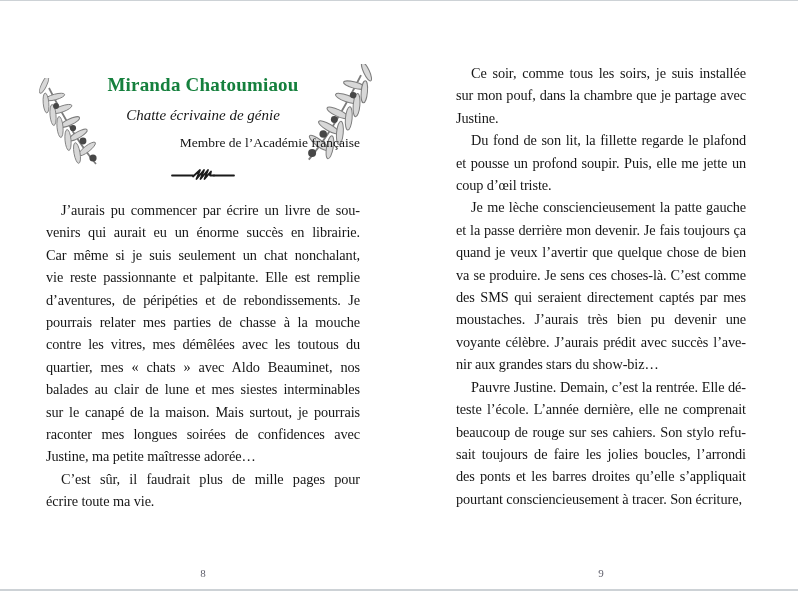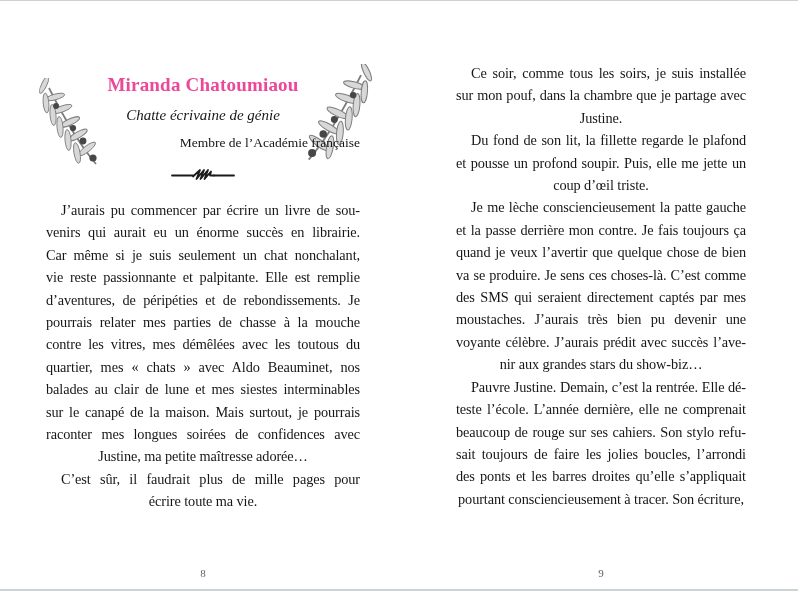--- a/index.html
+++ b/index.html
@@ -10,36 +10,36 @@
          font-family:"Liberation Serif", serif;color:var(--text);}
   .hairline{position:absolute;left:0;width:100%;background:var(--hairline);}
   .hairline.top{top:0;height:1px;}
   .hairline.bottom{top:589px;height:2px;}
   .page{position:absolute;top:0;height:590px;}
   .page.left{left:46px;width:314px;}
   .page.right{left:456px;width:290px;}
 
   
   .chap-title{position:absolute;top:74px;left:0;width:100%;text-align:center;
-              font-weight:bold;font-size:19px;letter-spacing:.2px;color:#ec4899;}
+              font-weight:bold;font-size:19px;letter-spacing:.2px;color:#15803d;}
   .chap-subtitle{position:absolute;top:107px;left:0;width:100%;text-align:center;
                  font-style:italic;font-size:15px;}
   .chap-affiliation{position:absolute;top:135px;left:0;width:100%;text-align:right;
                     font-weight:normal;font-size:13.5px;}
   .branch{position:absolute;}
   .branch.bl{top:78px;left:-14px;width:70px;height:90px;}
   .branch.br{top:64px;right:-20px;width:78px;height:100px;transform:scaleX(-1);}
   .divider{position:absolute;top:167px;left:50%;transform:translateX(-50%);
            width:66px;height:16px;}
 
   
   .body{position:absolute;left:0;width:100%;}
   .page.left  .body{top:199px;}
   .page.right .body{top:62px;}
-  .line{font-size:14.3px;line-height:22.4px;letter-spacing:-0.1px;white-space:normal;text-align:center;}
+  .line{font-size:14.3px;line-height:22.4px;letter-spacing:-0.1px;white-space:normal;}
   .line.just{text-align:justify;text-align-last:justify;}
   .line.indent{text-indent:15px;}
 
   .folio{position:absolute;top:567px;left:0;width:100%;text-align:center;
          font-size:11px;color:var(--folio);}
 </style>
 </head>
 <body>
 
 <div class="stage">
@@ -129,21 +129,21 @@
 
   <div class="page right">
     <div class="body">
         <div class="line indent just">Ce soir, comme tous les soirs, je suis installée</div>
         <div class="line just">sur mon pouf, dans la chambre que je partage avec</div>
         <div class="line">Justine.</div>
         <div class="line indent just">Du fond de son lit, la fillette regarde le plafond</div>
         <div class="line just">et pousse un profond soupir. Puis, elle me jette un</div>
         <div class="line">coup d’œil triste.</div>
         <div class="line indent just">Je me lèche consciencieusement la patte gauche</div>
-        <div class="line just">et la passe derrière mon contre. Je fais toujours ça</div>
+        <div class="line just">et la passe derrière mon devenir. Je fais toujours ça</div>
         <div class="line just">quand je veux l’avertir que quelque chose de bien</div>
         <div class="line just">va se produire. Je sens ces choses-là. C’est comme</div>
         <div class="line just">des SMS qui seraient directement captés par mes</div>
         <div class="line just">moustaches. J’aurais très bien pu devenir une</div>
         <div class="line just">voyante célèbre. J’aurais prédit avec succès l’ave-</div>
         <div class="line">nir aux grandes stars du show-biz…</div>
         <div class="line indent just">Pauvre Justine. Demain, c’est la rentrée. Elle dé-</div>
         <div class="line just">teste l’école. L’année dernière, elle ne comprenait</div>
         <div class="line just">beaucoup de rouge sur ses cahiers. Son stylo refu-</div>
         <div class="line just">sait toujours de faire les jolies boucles, l’arrondi</div>

